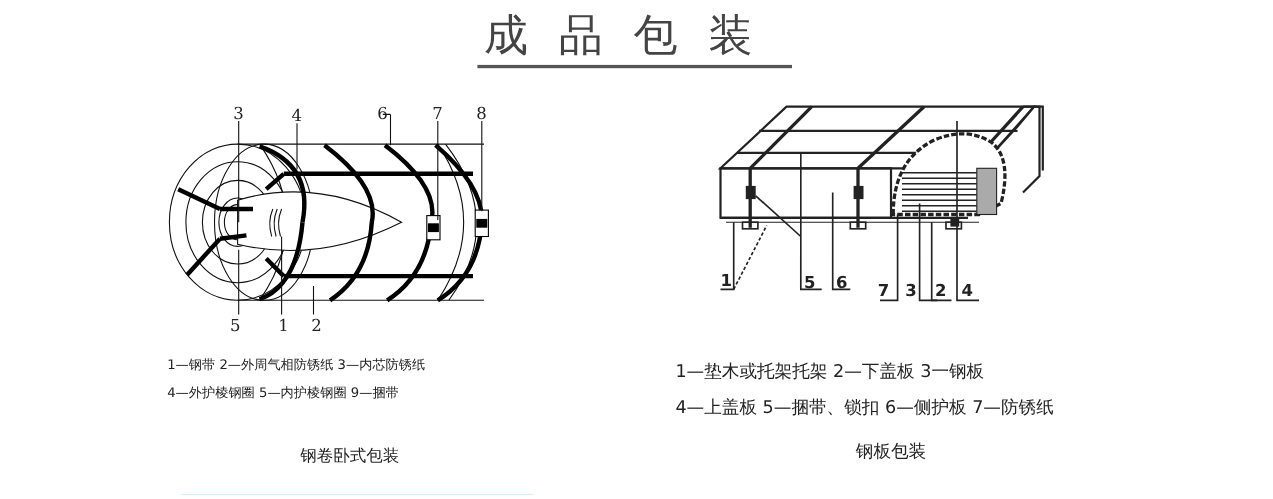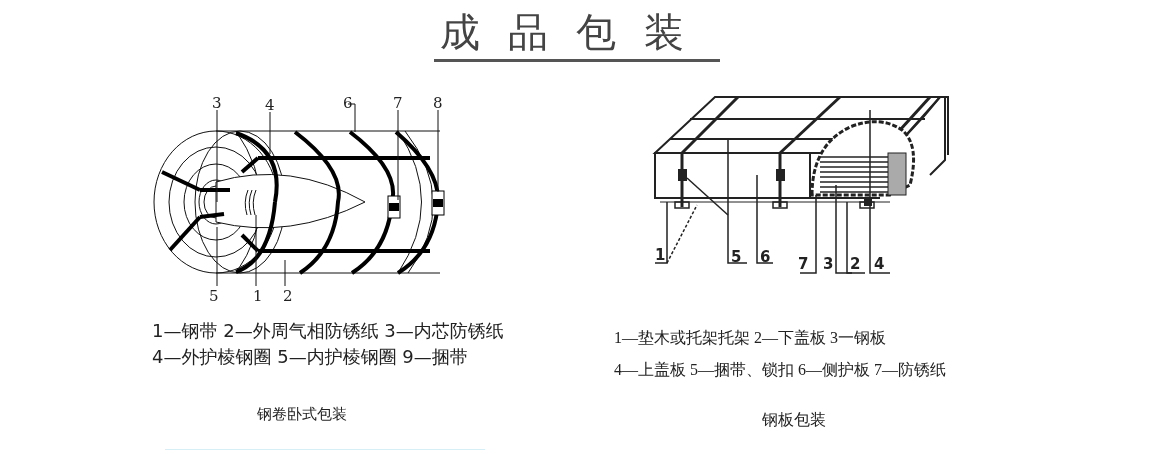--- a/index.html
+++ b/index.html
@@ -3,25 +3,25 @@
 <meta charset="utf-8">
 <style>
   html, body { margin: 0; padding: 0; background: #ffffff; }
   body { width: 1157px; height: 454px; position: relative; overflow: hidden;
          font-family: "DejaVu Sans", "Liberation Sans", sans-serif; color: #222; }
   .title { position: absolute; left: 434px; top: 10px; width: 286px; height: 52px;
            border-bottom: 3px solid #555; font-family: Liberation Mono, monospace;
            font-size: 40px; color: #444; letter-spacing: 28px; text-align: left; line-height: 52px;
            padding-left: 6px; box-sizing: border-box; white-space: nowrap; }
   svg { position: absolute; }
-  .legend { position: absolute; font-size: 18px; color: #222; white-space: nowrap; }
+  .legend { position: absolute; font-size: 12px; color: #222; white-space: nowrap; }
   .legend div { height: 26px; line-height: 26px; }
-  .legend2 { font-size: 16px; font-family: Liberation Serif, serif; }
+  .legend2 { font-size: 16px; }
   .legend2 div { height: 32px; line-height: 32px; }
-  .caption { position: absolute; font-size: 15px; color: #222; white-space: nowrap; }
+  .caption { position: absolute; font-size: 15px; color: #222; white-space: nowrap; margin-left: 16px; }
   .faint { position: absolute; left: 165px; top: 449px; width: 320px; height: 1px; background: #d6eef6; }
   .num { font-family: "DejaVu Serif", "Liberation Serif", serif; font-size: 15px; fill: #222; }
   .num2 { font-family: "DejaVu Sans", "Liberation Sans", sans-serif; font-size: 15px; font-weight: bold; fill: #222; }
 </style>
 </head>
 <body>
 
 <div class="title">成品包装</div>
 
 <svg style="left:140px;top:90px;" width="330" height="215" viewBox="0 0 330 215">
@@ -163,13 +163,13 @@
   <text class="num2" x="158" y="184">7</text>
   <text class="num2" x="183" y="184">3</text>
   <text class="num2" x="210" y="184">2</text>
   <text class="num2" x="234" y="184">4</text>
 </svg>
 
 <div class="legend legend2" style="left:614px;top:322px;">
   <div>1—垫木或托架托架   2—下盖板 3一钢板</div>
   <div>4—上盖板 5—捆带、锁扣  6—侧护板   7—防锈纸</div>
 </div>
-<div class="caption" style="left:762px;top:410px;font-size:16px;">钢板包装</div>
+<div class="caption" style="left:762px;top:400px;font-size:16px;">钢板包装</div>
 
 </body></html>

